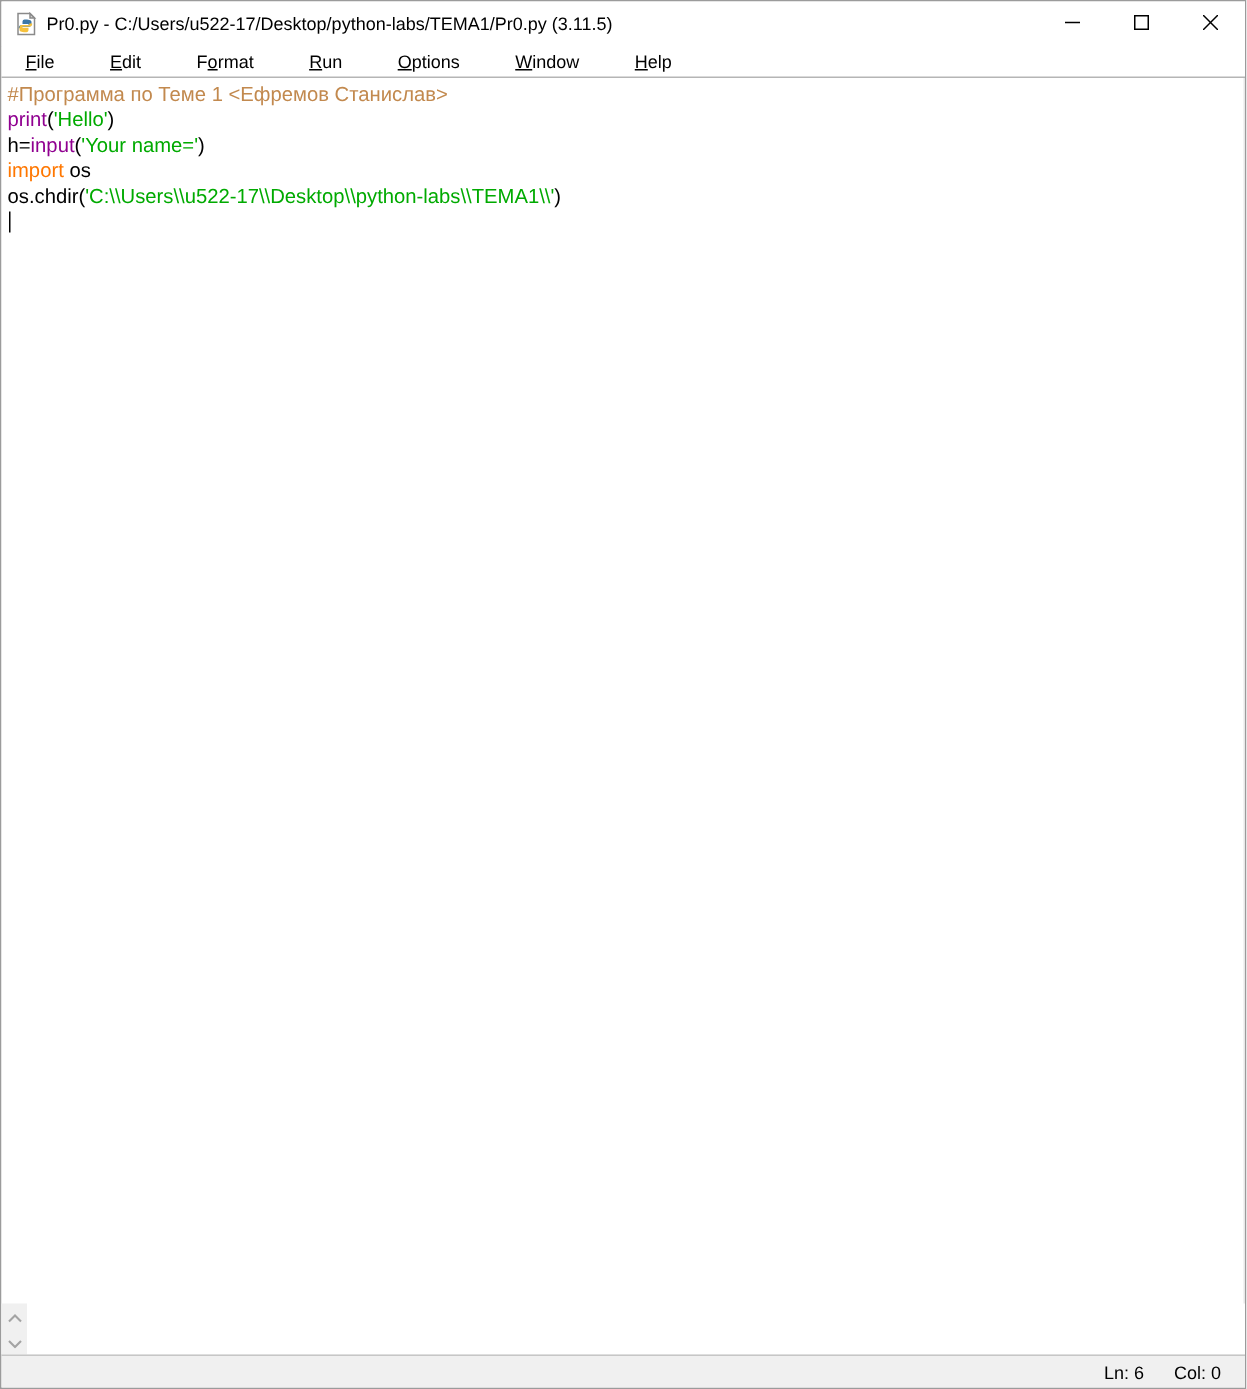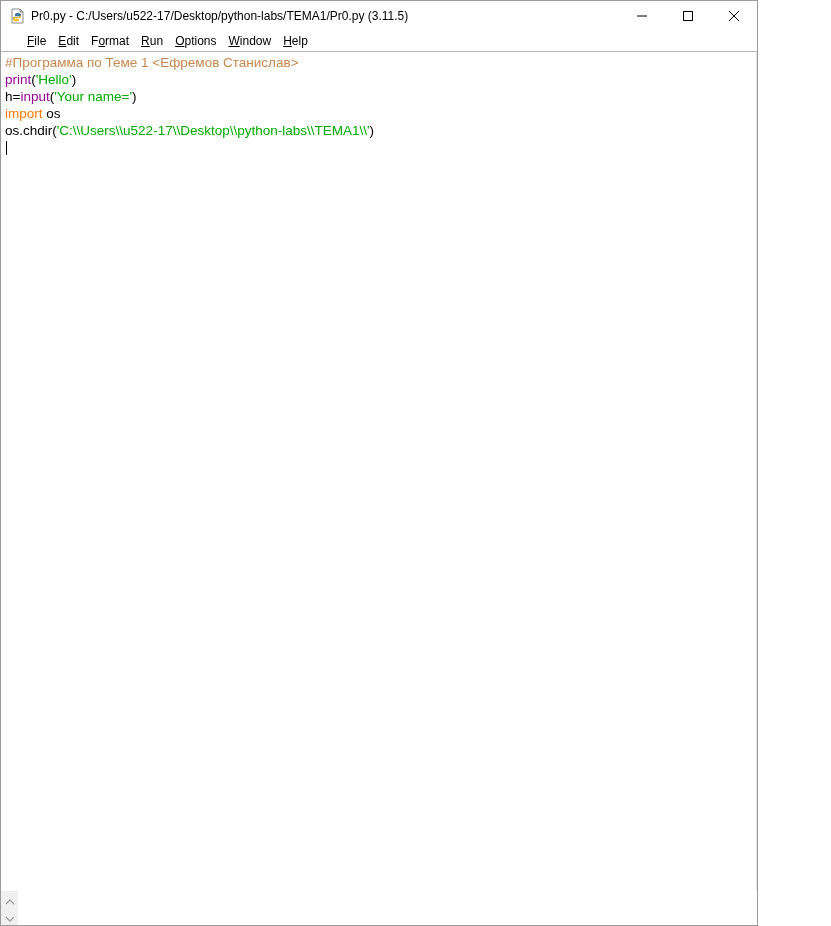--- a/index.html
+++ b/index.html
@@ -1,20 +1,20 @@
 <!DOCTYPE html>
 <html><head>
 <meta charset="utf-8">
 <style>
   * { box-sizing: border-box; margin: 0; padding: 0; }
   html, body { background: #ffffff; }
   body { font-family: "Liberation Sans", sans-serif; }
 
   .window {
-    width: 758px; height: 926px;
+    width: 831px; height: 926px;
     border: 1px solid #9b9b9b;
     background: #ffffff;
     display: flex; flex-direction: column;
     position: relative;
   }
 
   
   .titlebar {
     height: 30px; flex: 0 0 30px;
     display: flex; align-items: center;
@@ -32,22 +32,22 @@
     display: flex; align-items: center; justify-content: center;
     cursor: default;
   }
 
   
   .menubar {
     height: 21px; flex: 0 0 21px;
     display: flex; align-items: center;
     background: #ffffff;
     border-bottom: 1px solid #b5b5b5;
-    padding-left: 20px;
-    font-size: 12px; color: #000000;
+    padding-left: 10px;
+    font-size: 12px; color: #000000; gap: 25px;
   }
   .menu-item {
     padding: 2px 6px; white-space: nowrap; cursor: default;
   }
   .menu-item .mn { text-decoration: underline; }
 
   
   .editor-wrap {
     flex: 1 1 auto; display: flex; flex-direction: column;
     min-height: 0; background: #ffffff;
@@ -155,14 +155,18 @@
       <div class="sb-arrow">
         <span>
           <svg width="10" height="6" viewBox="0 0 10 6">
               <polyline points="1,1 5,5 9,1" fill="none" stroke="#a3a3a3" stroke-width="1.4"></polyline>
             </svg>
         </span>
       </div>
     </div>
   </div>
 
+  <div class="statusbar">
+    <span class="status-cell">Ln: 6</span>
+    <span class="status-cell">Col: 0</span>
+  </div>
 
 </div>
 
 </body></html>

